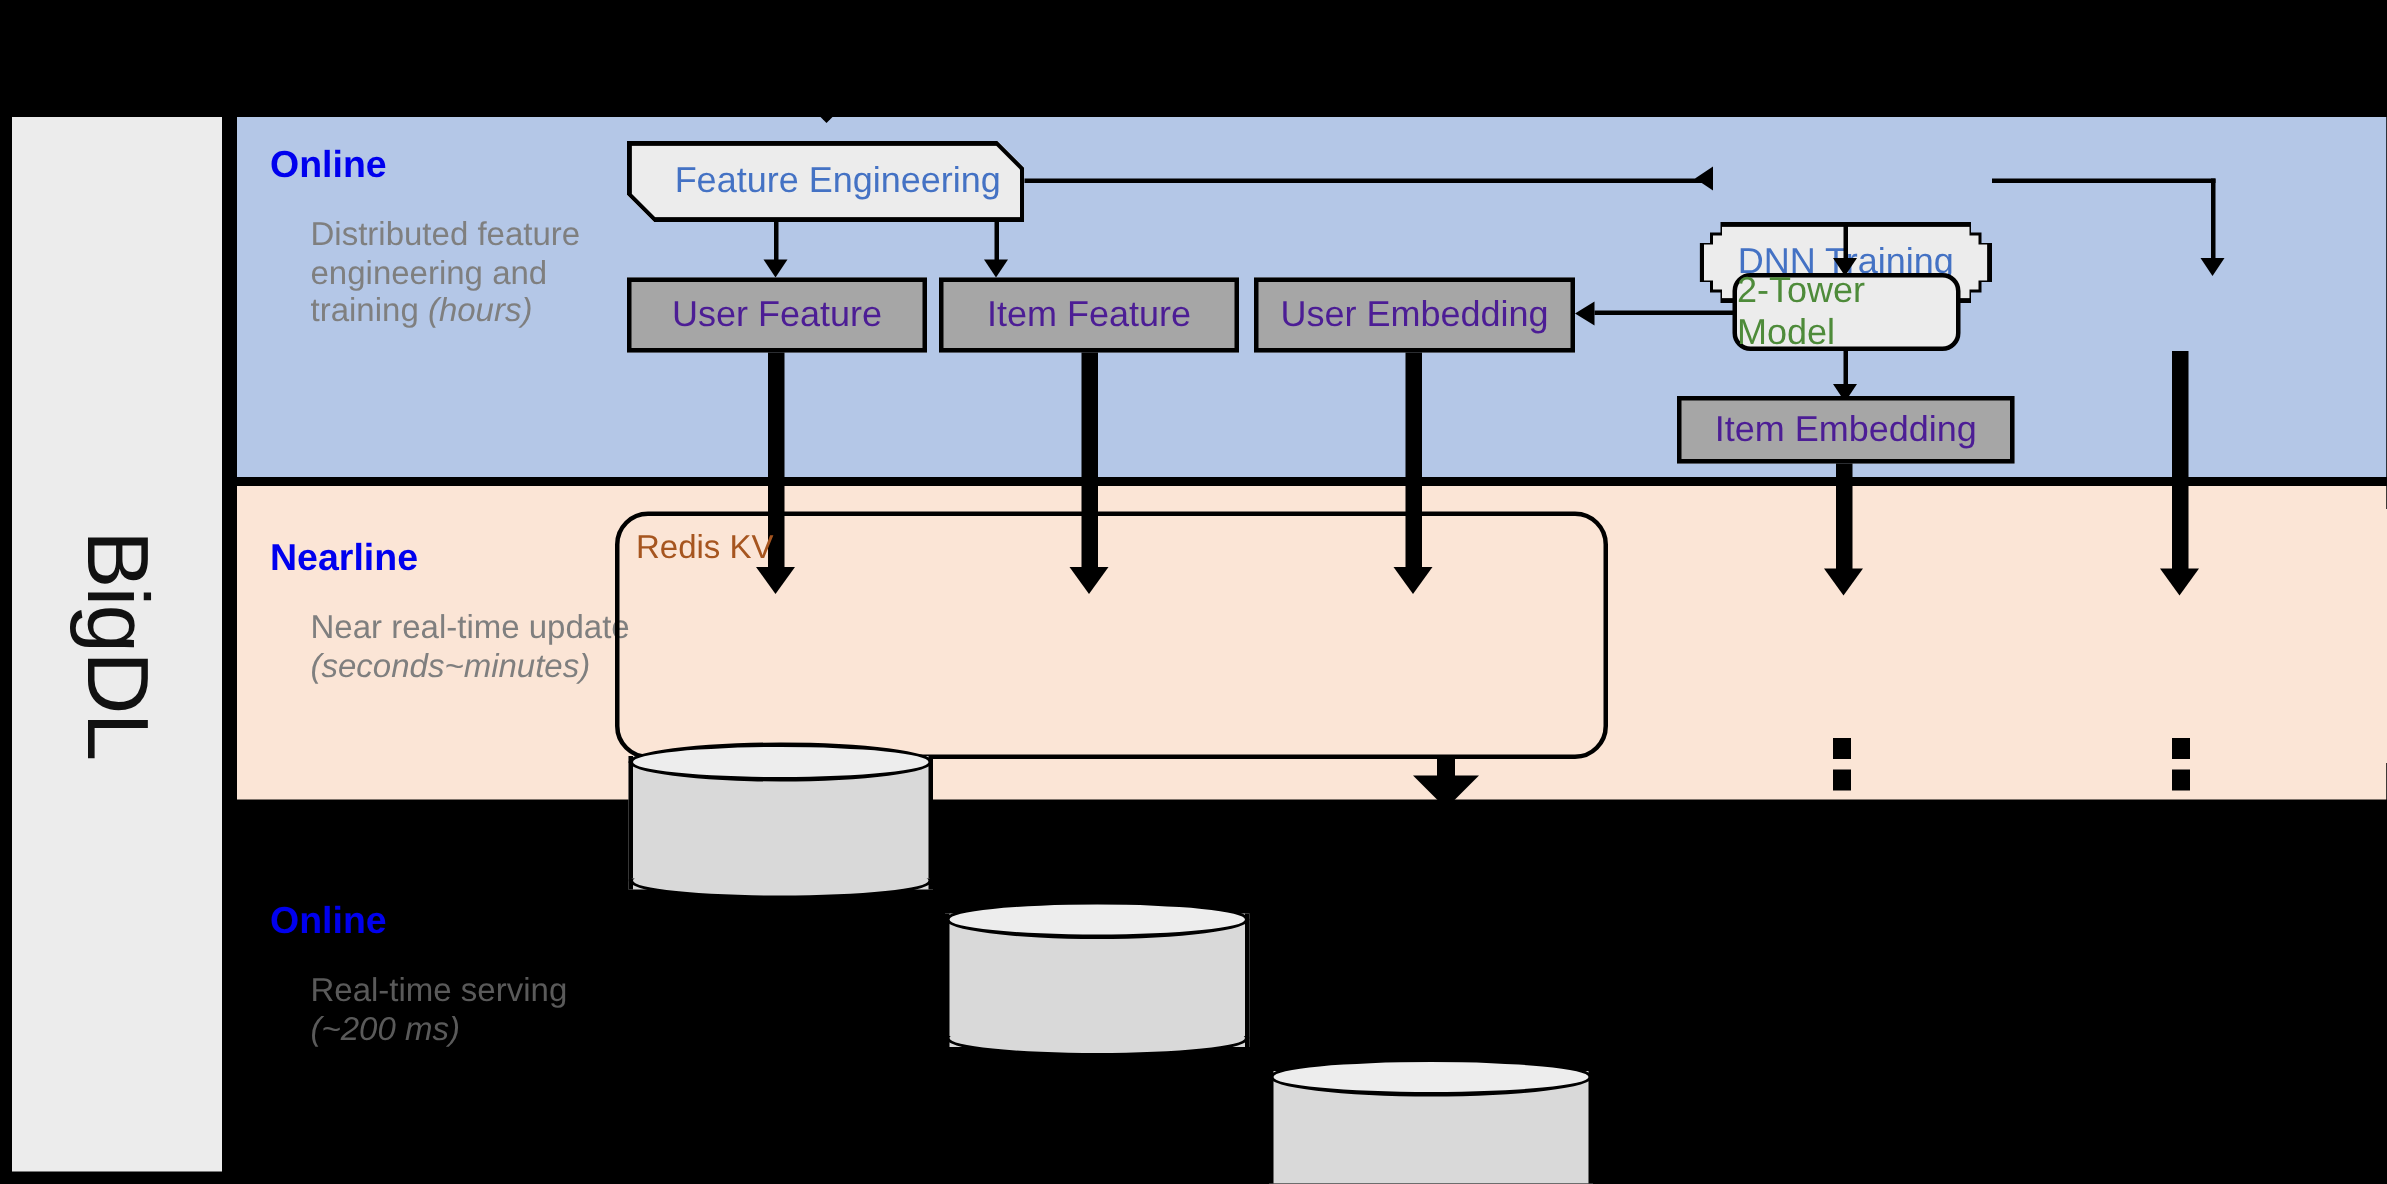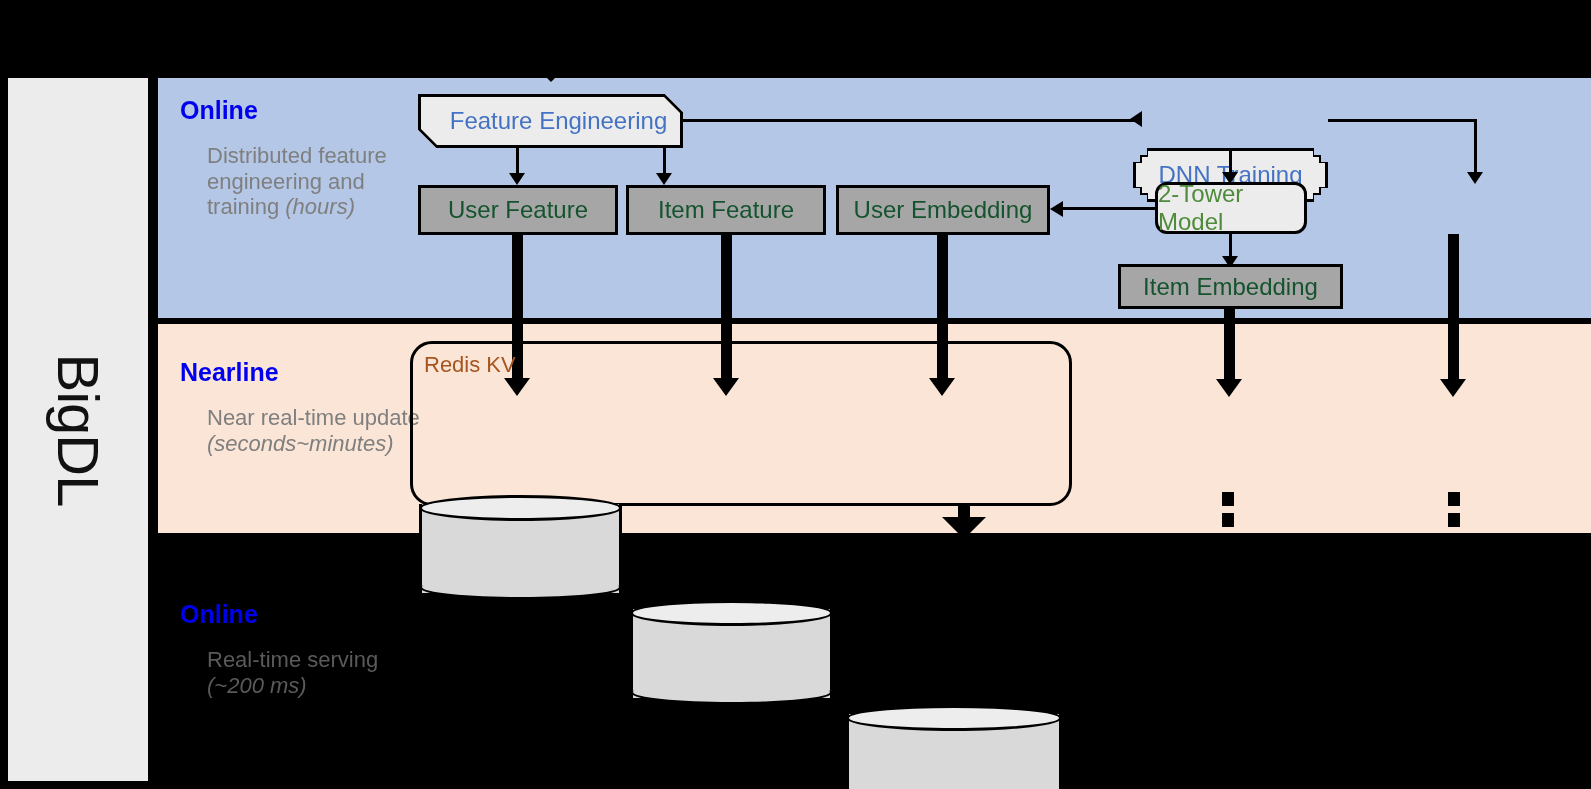--- a/index.html
+++ b/index.html
@@ -17,21 +17,21 @@
   #band-offline{left:158px;top:78px;width:1433px;height:240px;background:#b4c7e7;}
   #band-nearline{left:158px;top:324px;width:1433px;height:209px;background:#fbe5d6;}
   #band-online{left:158px;top:539px;width:1433px;height:250px;background:#000;}
 
   .band-title{font-size:25px;color:#0000ee;font-weight:600;}
   .band-sub{font-size:22px;line-height:1.17;color:#7f7f7f;margin-left:28px;}
   .band-sub i{font-style:italic;}
 
   
   .gbox{background:#a6a6a6;border:3px solid #000;display:flex;align-items:center;
-        justify-content:center;font-size:24px;color:#14532d;}
+        justify-content:center;font-size:24px;color:#4c1d95;}
   .blue-t{color:#4472c4;}
   .green-t{color:#4e8b3a;}
 
   
   .flag{clip-path:polygon(0 0,calc(100% - 18px) 0,100% 18px,100% 100%,18px 100%,0 calc(100% - 18px));
         background:#ececec;border:0;position:relative;}
   .flag-ol{position:absolute;inset:0;
         clip-path:polygon(0 0,calc(100% - 18px) 0,100% 18px,100% 100%,18px 100%,0 calc(100% - 18px));
         background:#000;}
   .flag-in{position:absolute;inset:3px;

